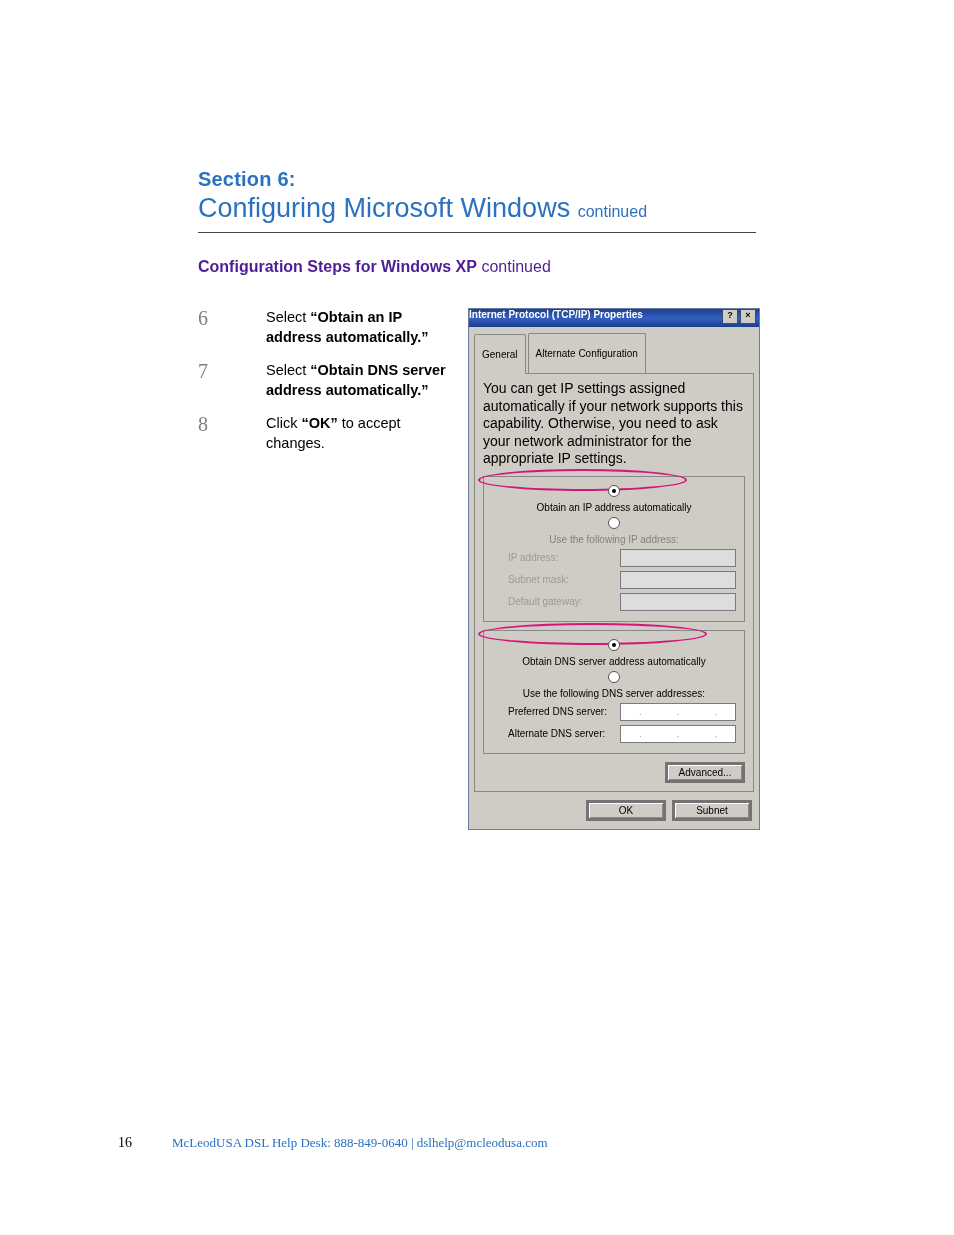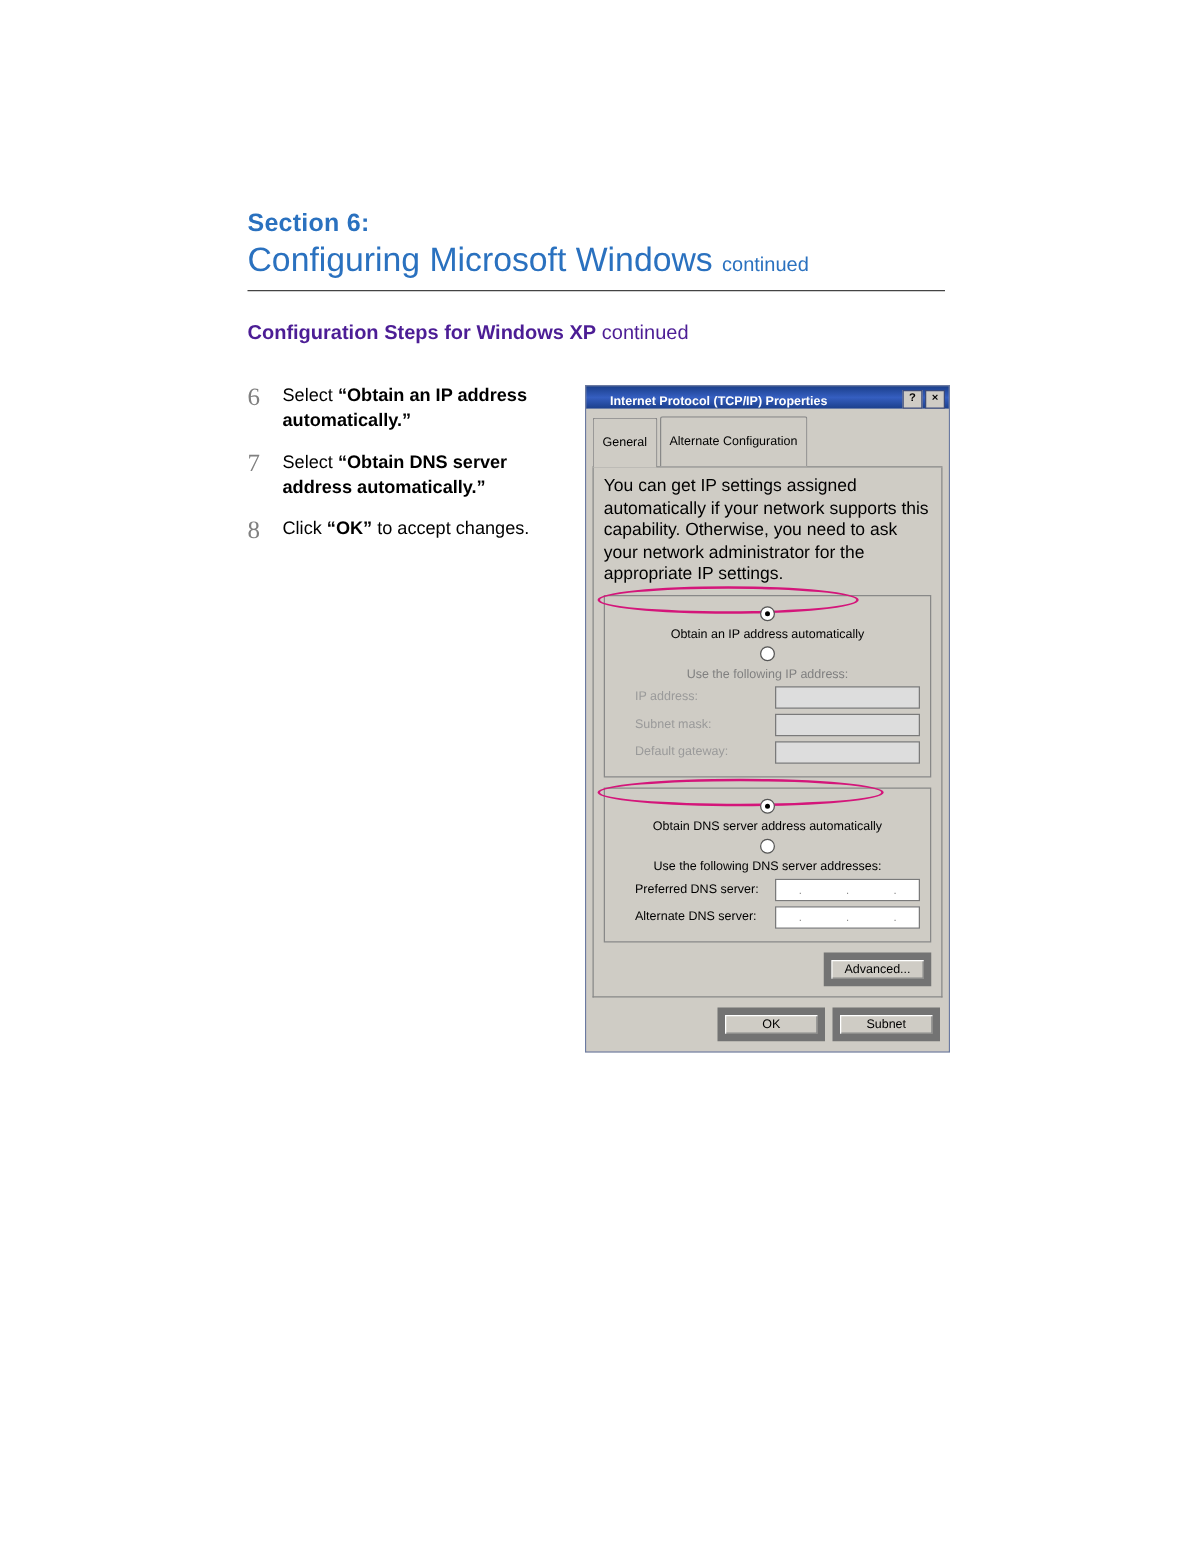--- a/index.html
+++ b/index.html
@@ -73,44 +73,44 @@
   }
   .step .num {
     width: 28px;
     flex: 0 0 28px;
     font-size: 20px;
     color: #808080;
     font-family: Georgia, "Times New Roman", serif;
     font-weight: 400;
     line-height: 1;
   }
-  .step .txt { flex: 1; color:#000; }
+  .step .txt { flex: 1; color:#000;margin-left:40px; }
   .step .txt b { font-weight: 700; }
 
   
   .dlg {
     position: absolute;
     left: 468px;
     top: 308px;
     width: 290px;
     background: #cfccc5;
     border: 1px solid #6b7aa1;
     font-family: Tahoma, Arial, sans-serif;
     font-size: 10px;
     color: #000;
     box-shadow: 0 0 0 1px #9aa0a8 inset;
   }
   .dlg .titlebar {
     height: 18px;
     background: linear-gradient(180deg, #1b3f8b 0%, #355ec0 50%, #1b3f8b 100%);
     color: #fff;
     display: flex;
-    align-items: flex-end;
+    align-items: flex-start;
     justify-content: space-between;
-    padding: 0 3px 0 19px;
+    padding: 0 3px 0 0;
     font-weight: 700;
     font-size: 10px;
   }
   .dlg .tbtns { display:flex; gap:2px; }
   .dlg .tbtn {
     width: 14px; height: 13px;
     background:#cfccc5; border:1px solid #3a4a7a;
     font-size:9px; line-height:11px; text-align:center; color:#000;
   }
 
@@ -204,21 +204,21 @@
     display:flex; align-items:center; justify-content:space-around;
     color:#888; font-size:9px;
   }
   .ipfield span { padding:0 4px; }
 
   .btnrow {
     display:flex; justify-content:flex-end; gap:6px; margin-top:8px;
   }
   .btn {
     min-width:58px; padding:2px 8px;
-    background:#cfccc5; border:6px solid #737373;
+    background:#cfccc5; border:3px solid #737373;
     font-size:10px; text-align:center;
     box-shadow: inset 1px 1px 0 #fff, inset -1px -1px 0 #888;
   }
 
   
   .footer {
     position: absolute;
     left: 118px;
     bottom: 84px;
     font-size: 12px;
@@ -344,14 +344,20 @@
         </div>
       </div>
 
       <div class="btnrow" style="padding-right:4px;">
         <div class="btn">OK</div>
         <div class="btn">Subnet</div>
       </div>
     </div>
   </div>
 
+  <div class="footer">
+    <span class="pg">16</span>
+    <span class="line">
+      <span>McLeodUSA DSL Help Desk: </span><span class="ph">888-849-0640</span><span>  |  </span><span>dslhelp@mcleodusa.com</span>
+    </span>
+  </div>
 
 </div>
 
 </body></html>

